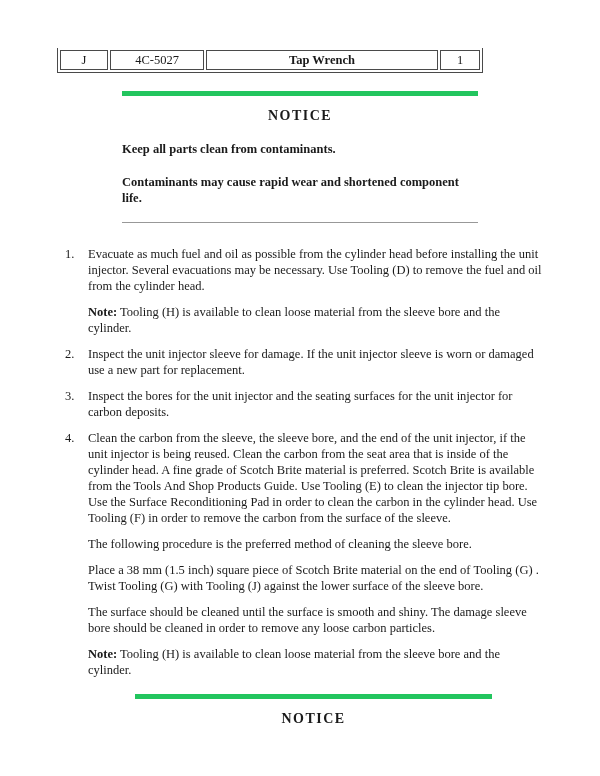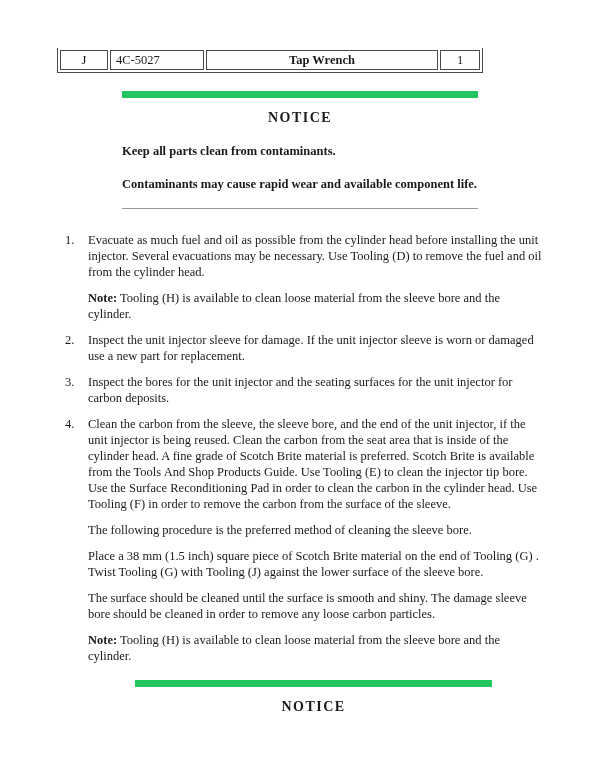--- a/index.html
+++ b/index.html
@@ -24,27 +24,27 @@
     border-top: none;
   }
   table.hdr td {
     border: 1px solid #4a4a4a;
     height: 18px;
     padding: 0 5px;
     vertical-align: middle;
     white-space: nowrap;
   }
   td.c1 { width: 36px;  text-align: center; }
-  td.c2 { width: 82px;  text-align: left; }
+  td.c2 { width: 82px;  text-align: center; }
   td.c3 { width: 220px; text-align: center; padding-left: 6px; font-weight: bold; }
   td.c4 { width: 28px;  text-align: center; }
 
   
   .notice {
-    border-top: 7px solid #22c55e;
+    border-top: 5px solid #22c55e;
   }
   .notice-top {
     margin: 18px 0 0 122px;
     width: 356px;
     border-bottom: 1px solid #989898;
     padding-bottom: 16px;
   }
   .notice-bottom {
     margin: 16px 0 0 135px;
     width: 357px;
@@ -92,21 +92,21 @@
         <td class="c2">4C-5027</td>
         <td class="c3">Tap Wrench</td>
         <td class="c4">1</td>
       </tr>
     </tbody>
   </table>
 
   <div class="notice notice-top">
     <div class="notice-title">NOTICE</div>
     <p class="warn">Keep all parts clean from contaminants.</p>
-    <p class="warn">Contaminants may cause rapid wear and available component life.</p>
+    <p class="warn">Contaminants may cause rapid wear and shortened component life.</p>
   </div>
 
   <div class="content">
 
     <div class="step">
       <span class="num">1.</span>
       <span>Evacuate as much fuel and oil as possible from the cylinder head before installing the unit injector. Several evacuations may be necessary. Use Tooling (D) to remove the fuel and oil from the cylinder head.</span>
     </div>
 
     <p class="indent"><b>Note:</b> <span>Tooling (H) is available to clean loose material from the sleeve bore and the cylinder.</span></p>

